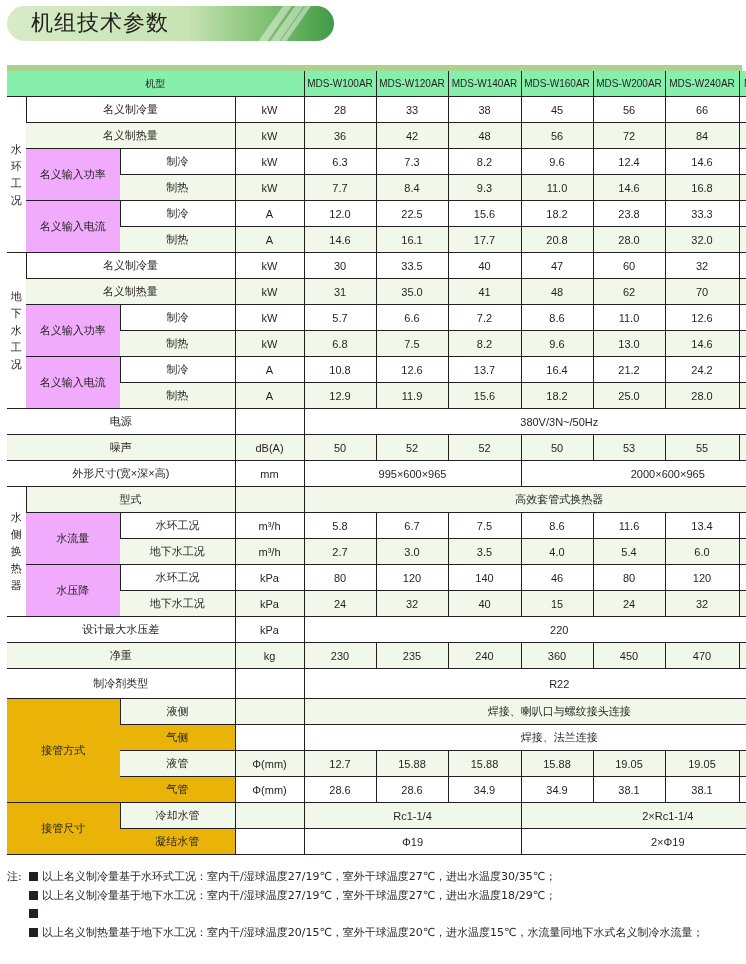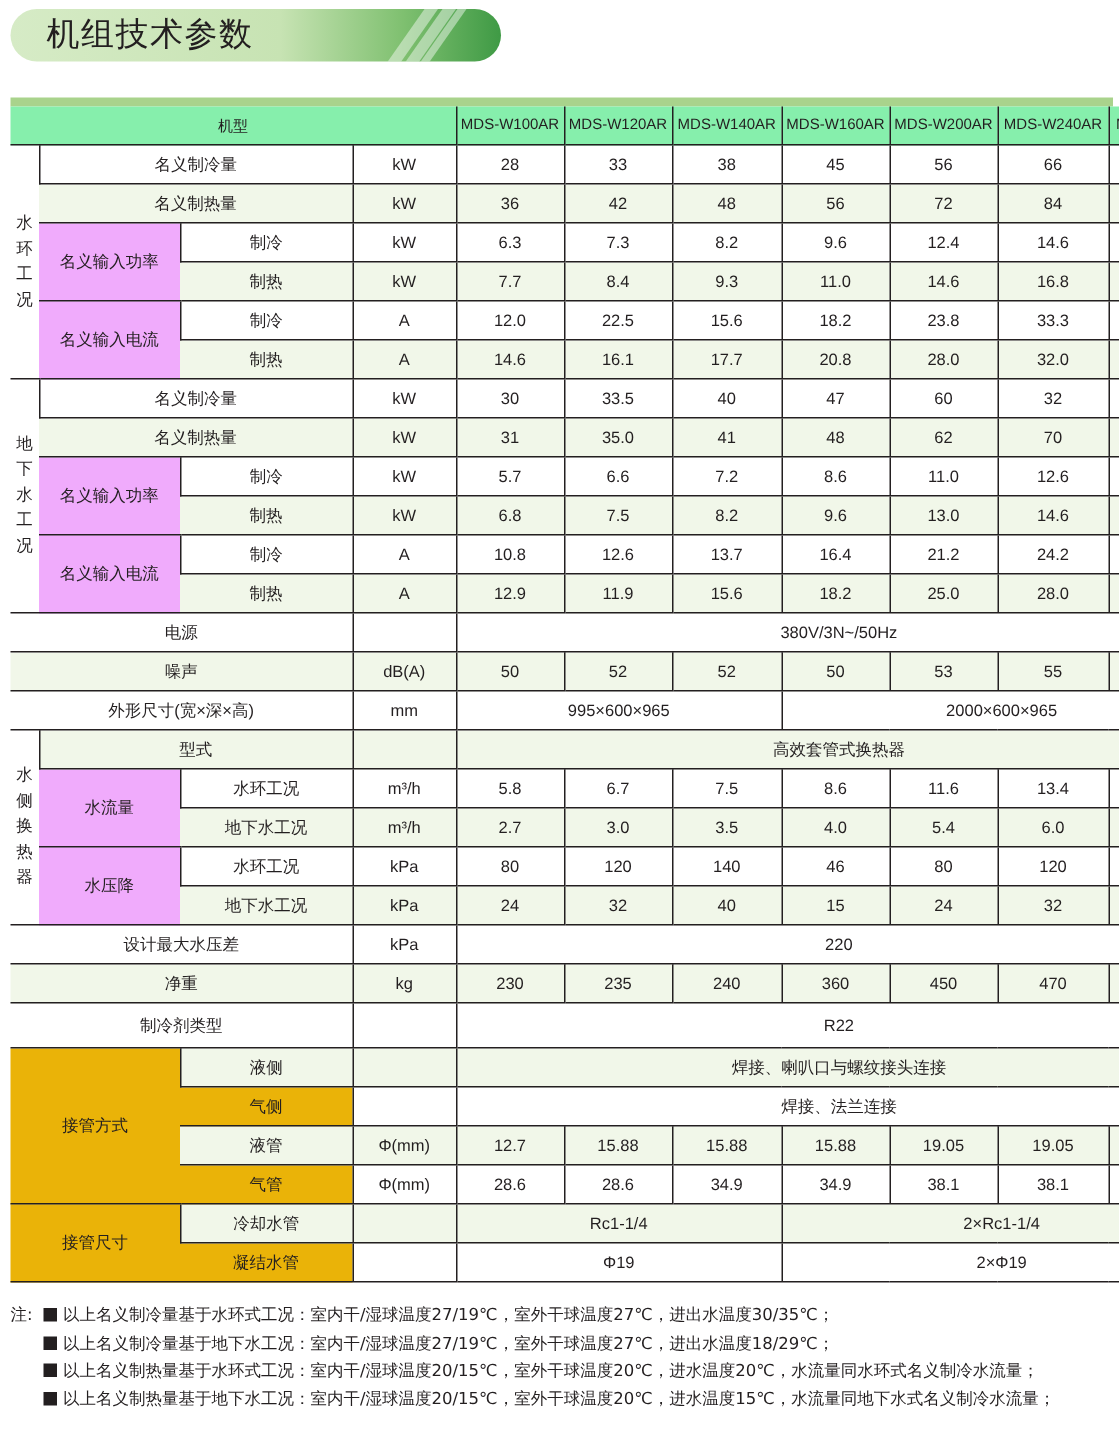--- a/index.html
+++ b/index.html
@@ -365,21 +365,21 @@
   <div class="row">
       <span class="lbl">注:</span>
     <span><span class="sq"></span><span>以上名义制冷量基于水环式工况：室内干/湿球温度27/19℃，室外干球温度27℃，进出水温度30/35℃；</span></span>
     </div>
   <div class="row">
       <span class="lbl"></span>
     <span><span class="sq"></span><span>以上名义制冷量基于地下水工况：室内干/湿球温度27/19℃，室外干球温度27℃，进出水温度18/29℃；</span></span>
     </div>
   <div class="row">
       <span class="lbl"></span>
-    <span><span class="sq"></span><span>以上名义制热量基于水环式工况：室内干/湿球温度20/15℃，室外干球温度20℃，进水温度20℃，水流量同水环式名义制冷水流量；</span></span>
+    <span><span class="sq"></span></span>
     </div>
   <div class="row">
       <span class="lbl"></span>
     <span><span class="sq"></span><span>以上名义制热量基于地下水工况：室内干/湿球温度20/15℃，室外干球温度20℃，进水温度15℃，水流量同地下水式名义制冷水流量；</span></span>
     </div>
   <div class="row">
       <span class="lbl"></span>
     </div>
 </div>
 

